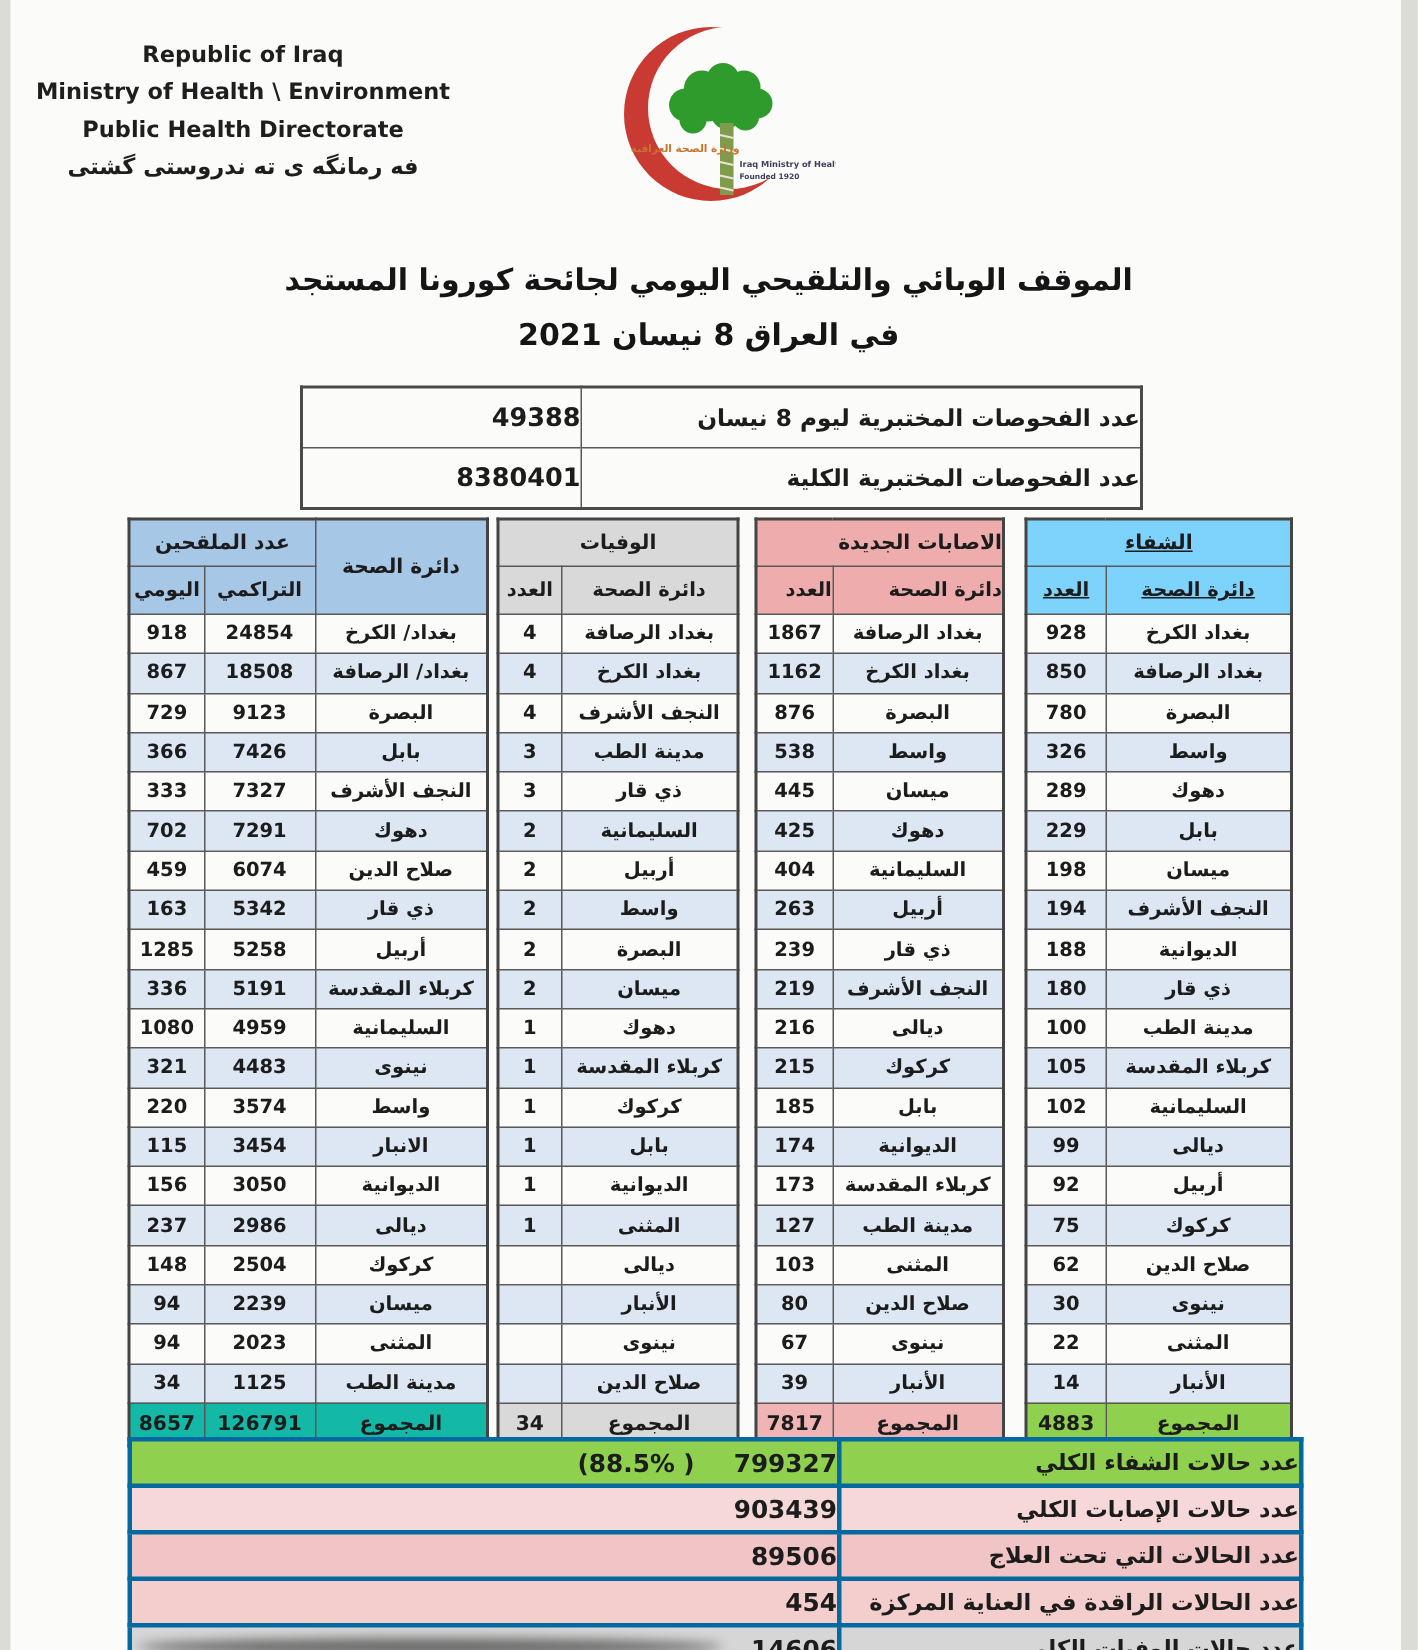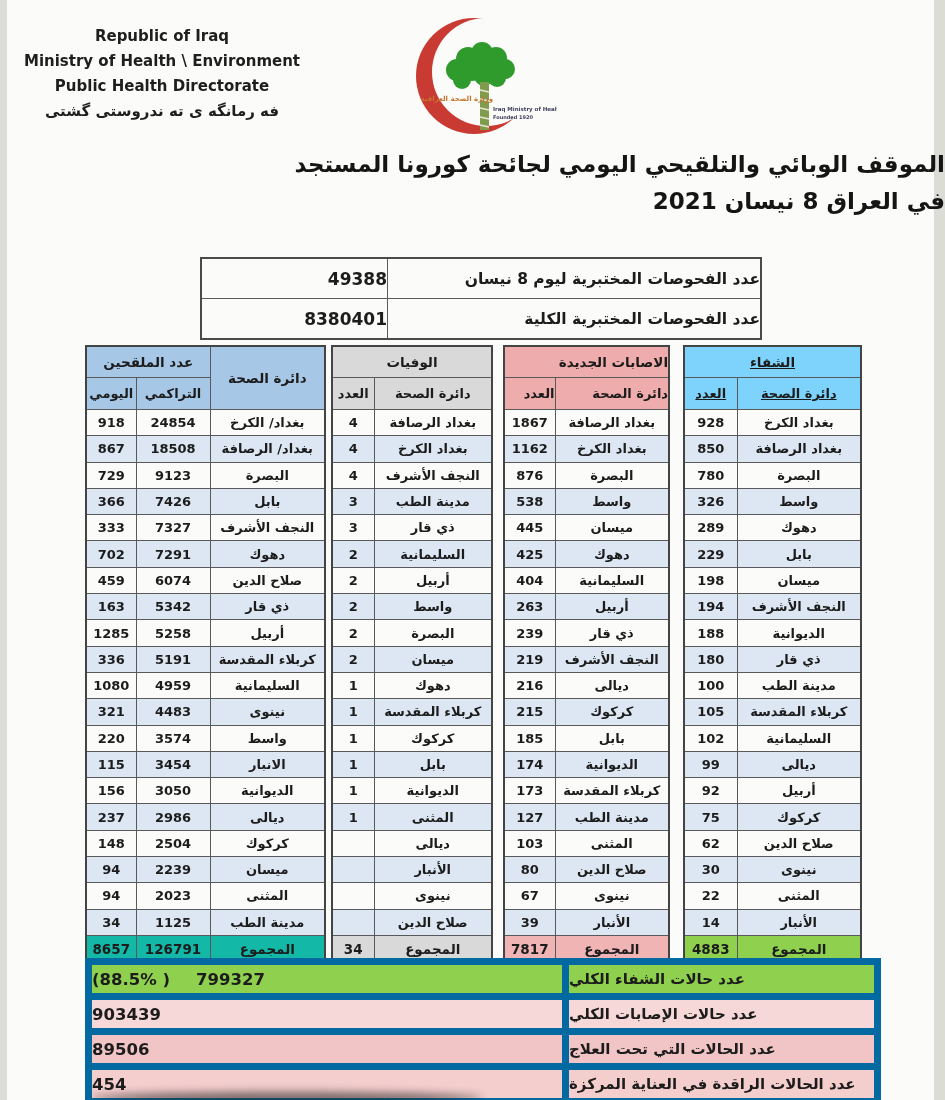--- a/index.html
+++ b/index.html
@@ -12,22 +12,22 @@
           opacity:.6;filter:blur(4px);border-radius:50%;}
 
   
   .hdr-en{position:absolute;left:22px;top:24px;width:280px;text-align:center;
           font-size:15px;line-height:25px;color:#1e1e1e;}
   .hdr-ar{position:absolute;left:640px;top:30px;width:235px;text-align:center;
           font-size:15px;line-height:38px;direction:rtl;}
   .logo{position:absolute;left:402px;top:12px;width:155px;height:132px;}
 
   
-  .title{position:absolute;left:0;top:146px;width:100%;text-align:right;direction:rtl;
-         font-size:23px;line-height:37px;color:#151515;}
+  .title{position:absolute;left:0;top:168px;width:100%;text-align:center;direction:rtl;
+         font-size:20px;line-height:37px;color:#151515;}
 
   
   table{border-collapse:collapse;table-layout:fixed;}
   .tests{position:absolute;left:200px;top:257px;width:557px;direction:rtl;
          border:2px solid #4a4a4a;}
   .tests td{border:1px solid #5a5a5a;height:39px;text-align:right;vertical-align:middle;padding:0;}
   .tests .t-label{width:372px;font-size:15.5px;}
   .tests .t-value{width:185px;font-size:17px;direction:ltr;}
 
   
@@ -51,21 +51,21 @@
   .t-inf{left:503px;width:165px;}
   .t-inf th{background:#efacac;text-align:right;}
   .t-inf tbody tr:last-child td{background:#f0b4b4;}
 
   .t-rec{left:683px;width:177px;}
   .t-rec th{background:#7dd3fc;text-decoration:underline;}
   .t-rec tbody tr:last-child td{background:#8fd14e;}
 
   
   .summary{position:absolute;left:85px;top:958px;width:775px;direction:rtl;border:2px solid #444;}
-  .summary td{border:7px solid #0369a1;height:28px;text-align:left;vertical-align:middle;padding:0;}
+  .summary td{border:3px solid #0369a1;height:28px;text-align:right;vertical-align:middle;padding:0;}
   .summary .s-label{width:305px;font-size:15px;}
   .summary .s-value{width:470px;font-size:16.5px;direction:ltr;}
   .summary .pct{margin-right:26px;}
   .sr0 td{background:#8fd14e;}
   .sr1 td{background:#f6d8d8;}
   .sr2 td{background:#f1c5c5;}
   .sr3 td{background:#f4cdcd;}
   .sr4 td{background:#d6d6d6;}
 </style>
 </head>

